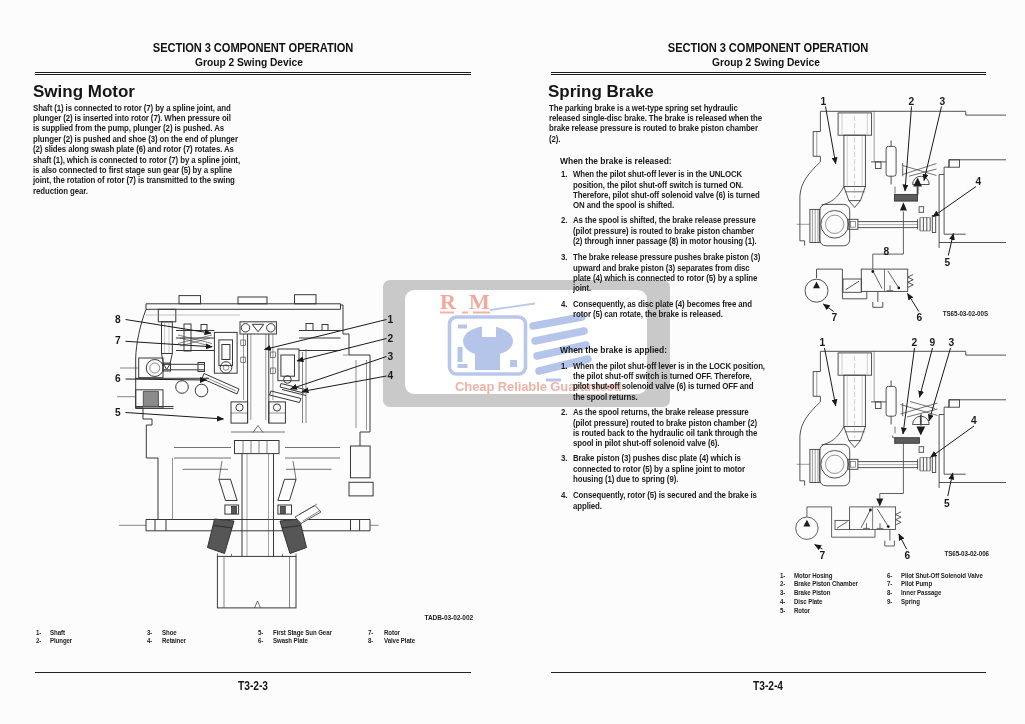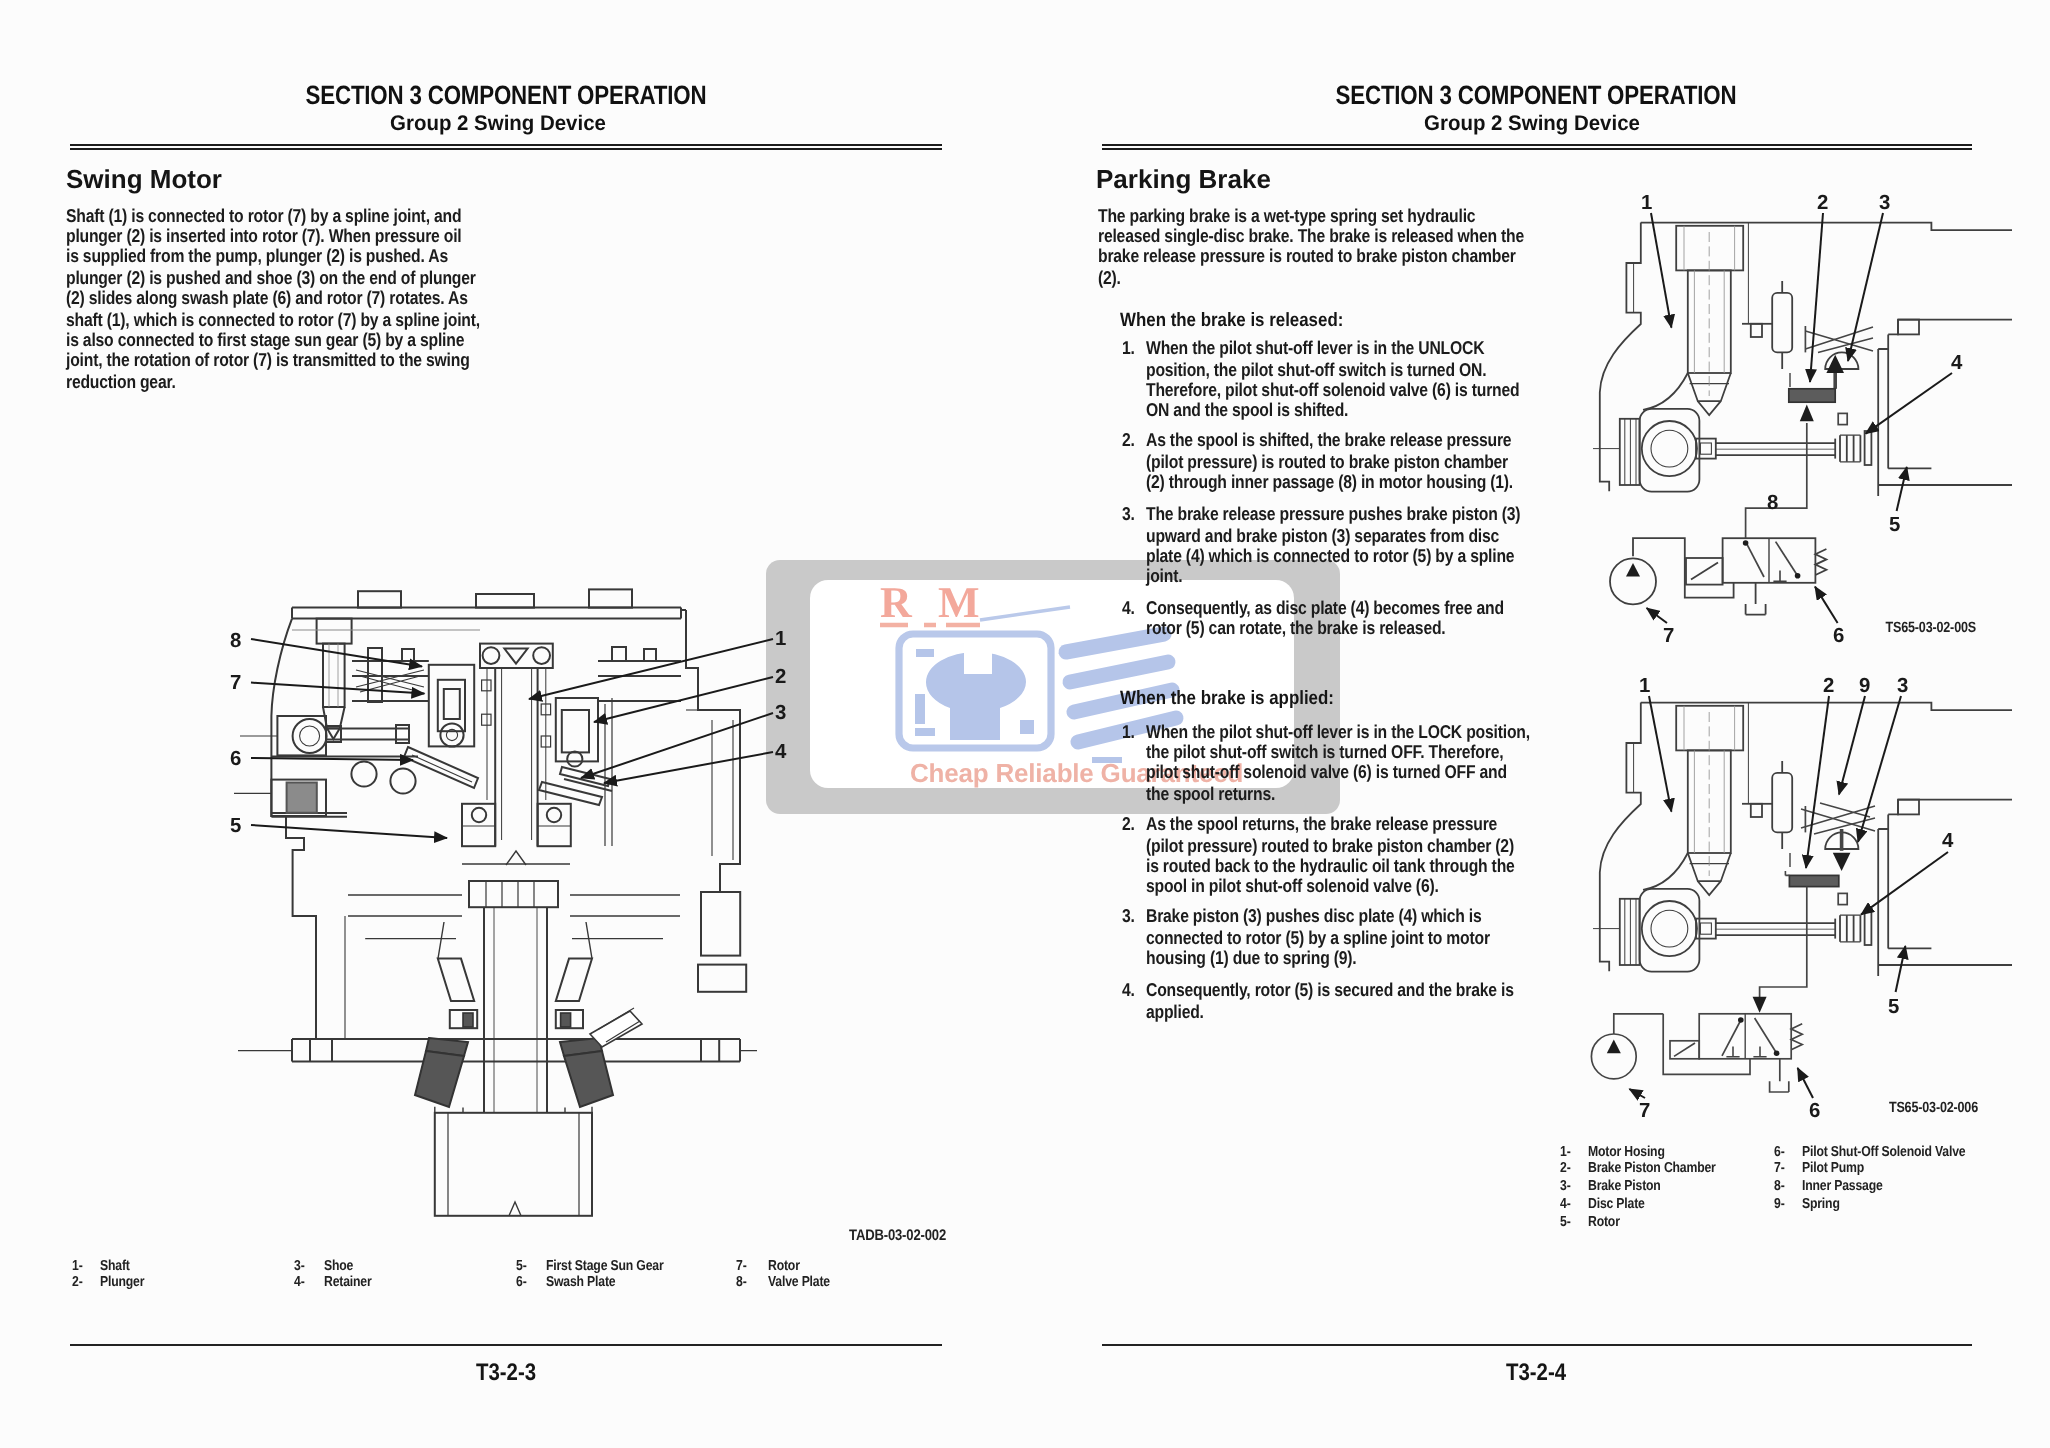--- a/index.html
+++ b/index.html
@@ -3,21 +3,21 @@
 <meta charset="utf-8">
 <style>
 html,body{margin:0;padding:0;}
 body{width:1025px;height:724px;background:#fcfcfc;font-family:"Liberation Sans",sans-serif;overflow:hidden;}
 #page{position:absolute;left:0;top:0;width:1025px;height:724px;}
 .abs{position:absolute;}
 .title{font-size:13.2px;font-weight:bold;color:#111;text-align:center;letter-spacing:-0.1px;transform:scaleX(0.845);transform-origin:50% 0;white-space:nowrap;}
 .subtitle{font-size:10.6px;font-weight:bold;color:#111;text-align:center;transform:scaleX(0.965);transform-origin:50% 0;white-space:nowrap;}
 .hrule{height:1px;border-top:1.9px solid #1c1c1c;border-bottom:1.1px solid #1c1c1c;}
 .frule{height:1.2px;background:#222;}
-.h2{font-size:13px;font-weight:bold;color:#151515;}
+.h2{font-size:17px;font-weight:bold;color:#151515;}
 .body{font-size:9.25px;font-weight:bold;color:#1c1c1c;line-height:10.35px;letter-spacing:-0.12px;transform:scaleX(0.85);transform-origin:0 0;white-space:nowrap;}
 .pgnum{font-size:12px;font-weight:bold;color:#151515;text-align:center;transform:scaleX(0.85);transform-origin:50% 0;}
 .plist{font-size:7.2px;font-weight:bold;color:#222;line-height:8.75px;letter-spacing:-0.1px;transform:scaleX(0.85);transform-origin:0 0;white-space:nowrap;}
 .cap{font-size:7.4px;font-weight:bold;color:#222;letter-spacing:-0.1px;transform:scaleX(0.85);transform-origin:100% 0;white-space:nowrap;}
 .num{position:absolute;width:12px;}
 svg{position:absolute;overflow:visible;}
 </style>
 </head>
 <body>
 <div id="page">
@@ -75,21 +75,21 @@
 <div class="abs plist" style="left:273px;top:628.6px;line-height:8.3px;">First Stage Sun Gear<br>Swash Plate</div>
 <div class="abs plist" style="left:368px;top:628.6px;line-height:8.3px;">7-<br>8-</div>
 <div class="abs plist" style="left:383.5px;top:628.6px;line-height:8.3px;">Rotor<br>Valve Plate</div>
 
 <div class="abs frule" style="left:35px;top:672px;width:436px;"></div>
 <div class="abs pgnum" style="left:33px;top:679px;width:440px;">T3-2-3</div>
 
 <div class="abs title" style="left:548px;top:40px;width:440px;">SECTION 3 COMPONENT OPERATION</div>
 <div class="abs subtitle" style="left:546px;top:56px;width:440px;">Group 2 Swing Device</div>
 <div class="abs hrule" style="left:551px;top:72px;width:435px;"></div>
-<div class="abs h2" style="left:548px;top:82px;">Parking Brake</div>
+<div class="abs h2" style="left:548px;top:82px;">Spring Brake</div>
 
 <div class="abs body" style="left:549px;top:102.8px;width:215px;">
 The parking brake is a wet-type spring set hydraulic<br>
 released single-disc brake. The brake is released when the<br>
 brake release pressure is routed to brake piston chamber<br>
 (2).
 </div>
 
 <div class="abs h2" style="left:560px;top:154.5px;font-size:9.6px;transform:scaleX(0.88);transform-origin:0 0;white-space:nowrap;">When the brake is released:</div>
 

